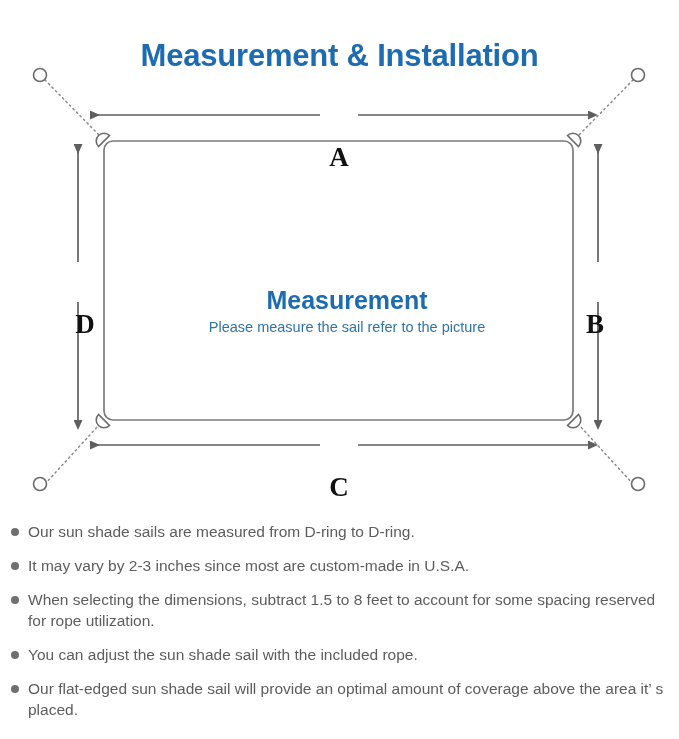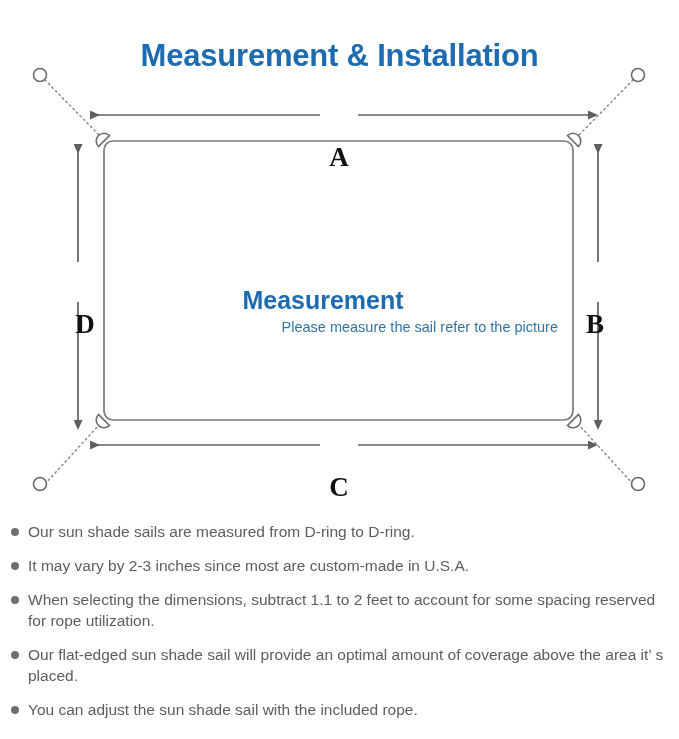--- a/index.html
+++ b/index.html
@@ -41,40 +41,39 @@
     width: 679px;
     height: 470px;
   }
   #diagram svg {
     display: block;
   }
 
   
   #measurement-caption {
     position: absolute;
-    left: 88px;
+    left: 112px;
     top: 241px;
     width: 470px;
     text-align: center;
     pointer-events: none;
   }
   #measurement-caption .cap-title {
     display: block;
     color: #1d6bb0;
     font-size: 25px;
     font-weight: bold;
     line-height: 30px;
   }
   #measurement-caption .cap-sub {
     display: block;
     color: #2f74a8;
     font-size: 14.5px;
     line-height: 24px;
     font-weight: normal;
-    text-align: right;
   }
 
   
   .dim-letter {
     position: absolute;
     color: #111111;
     font-size: 27px;
     font-weight: bold;
     font-family: "Liberation Serif", serif;
     line-height: 1;
@@ -183,23 +182,23 @@
   <div class="note-item">
     <span class="note-bullet"></span>
     <span>Our sun shade sails are measured from D-ring to D-ring.</span>
   </div>
   <div class="note-item">
     <span class="note-bullet"></span>
     <span>It may vary by 2-3 inches since most are custom-made in U.S.A.</span>
   </div>
   <div class="note-item">
     <span class="note-bullet"></span>
-    <span>When selecting the dimensions, subtract 1.1 to 2 feet to account for some spacing reserved for rope utilization.</span>
+    <span>When selecting the dimensions, subtract 1.5 to 8 feet to account for some spacing reserved for rope utilization.</span>
+  </div>
+  <div class="note-item">
+    <span class="note-bullet"></span>
+    <span>You can adjust the sun shade sail with the included rope.</span>
   </div>
   <div class="note-item">
     <span class="note-bullet"></span>
     <span>Our flat-edged sun shade sail will provide an optimal amount of coverage above the area it’ s placed.</span>
   </div>
-  <div class="note-item">
-    <span class="note-bullet"></span>
-    <span>You can adjust the sun shade sail with the included rope.</span>
-  </div>
 </div>
 
 </body></html>

